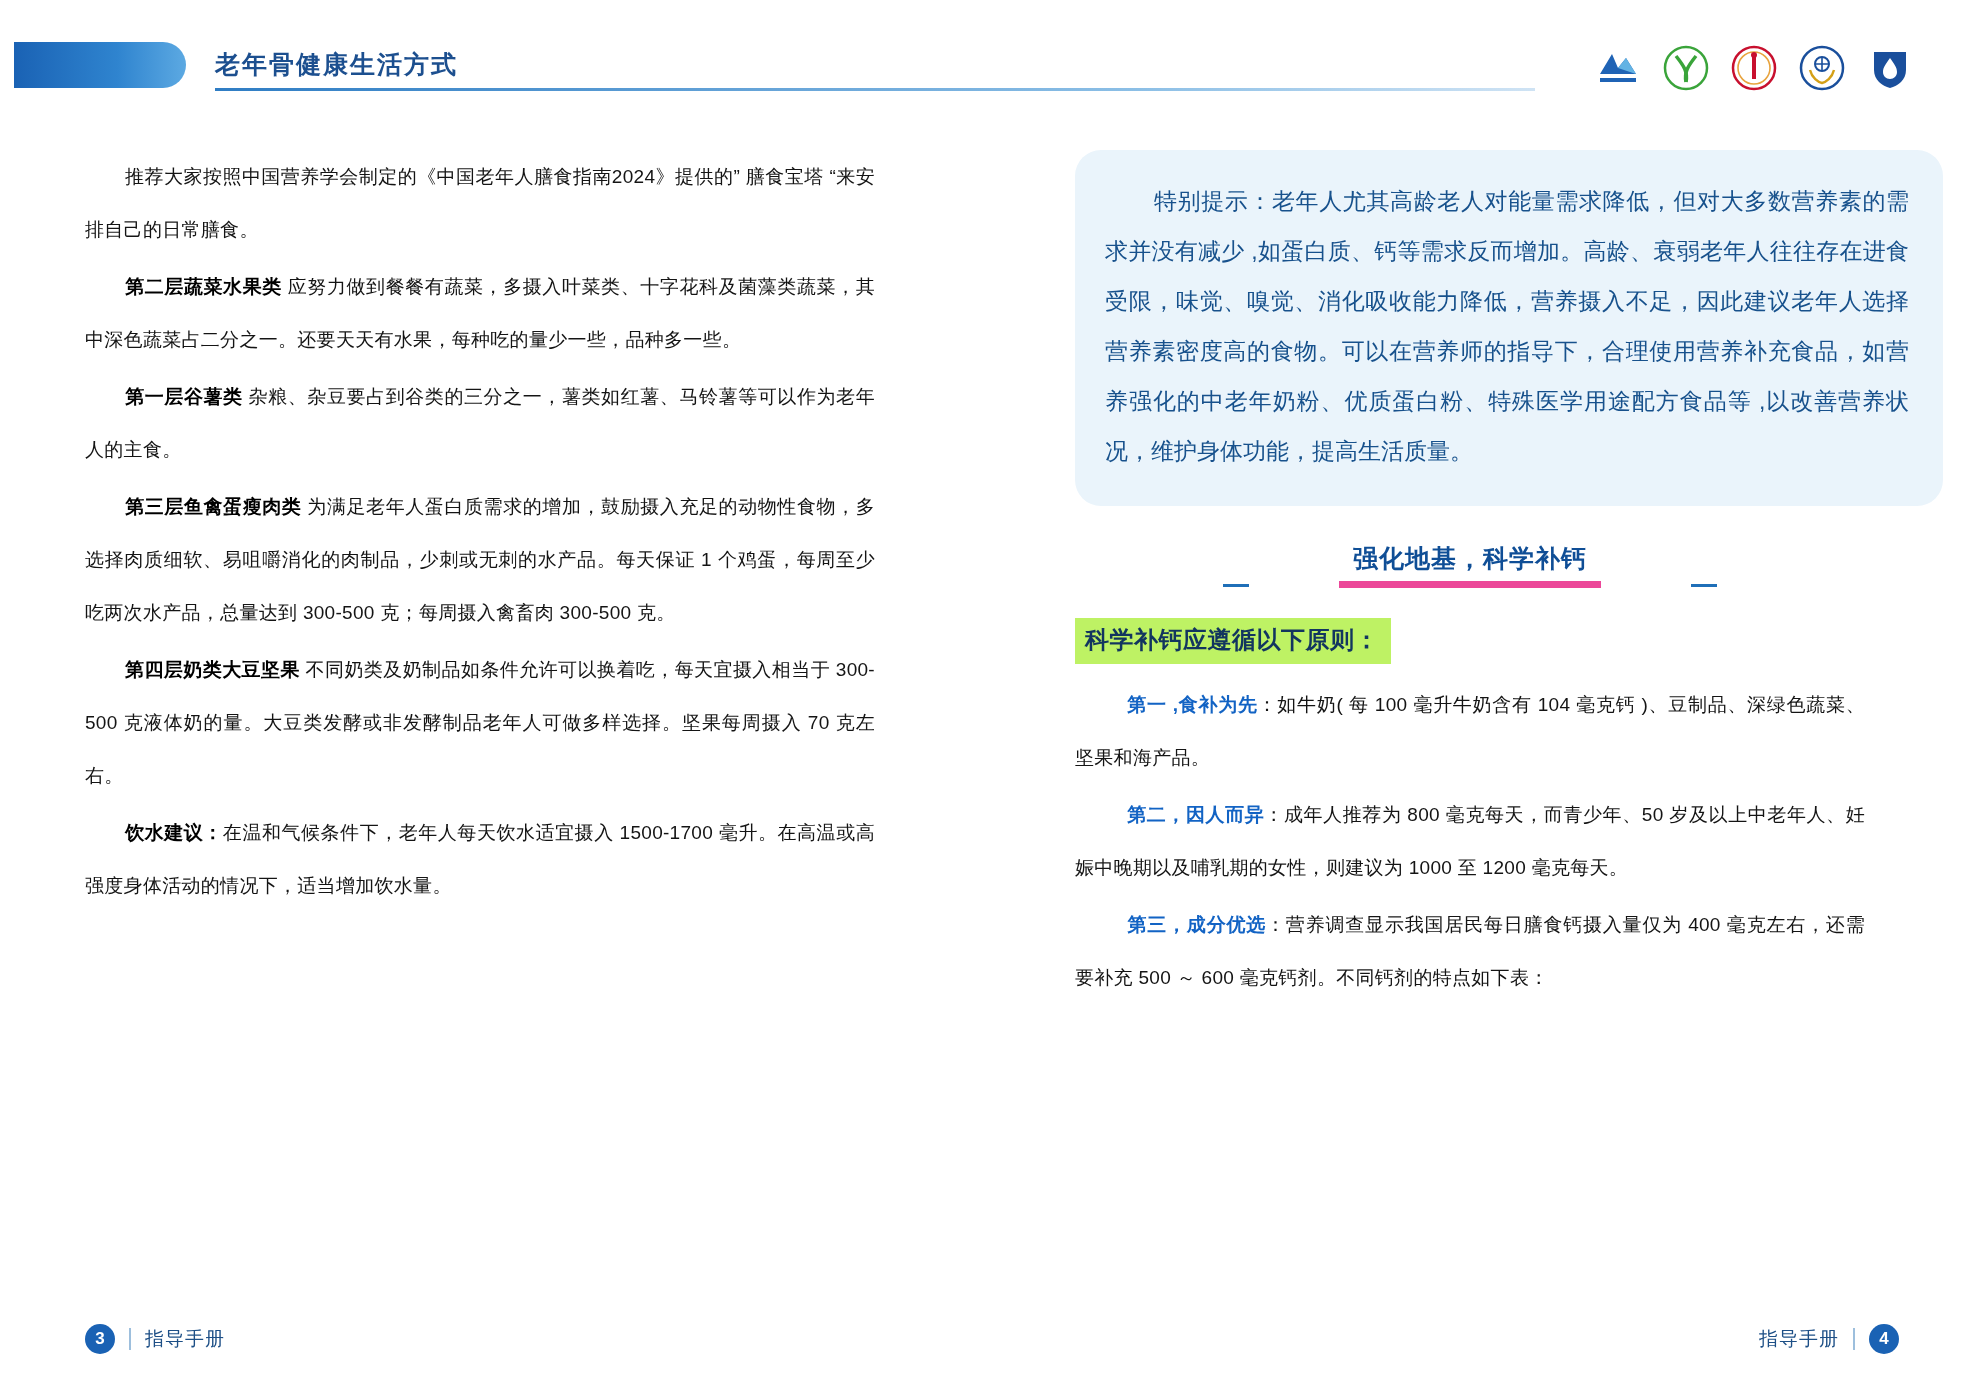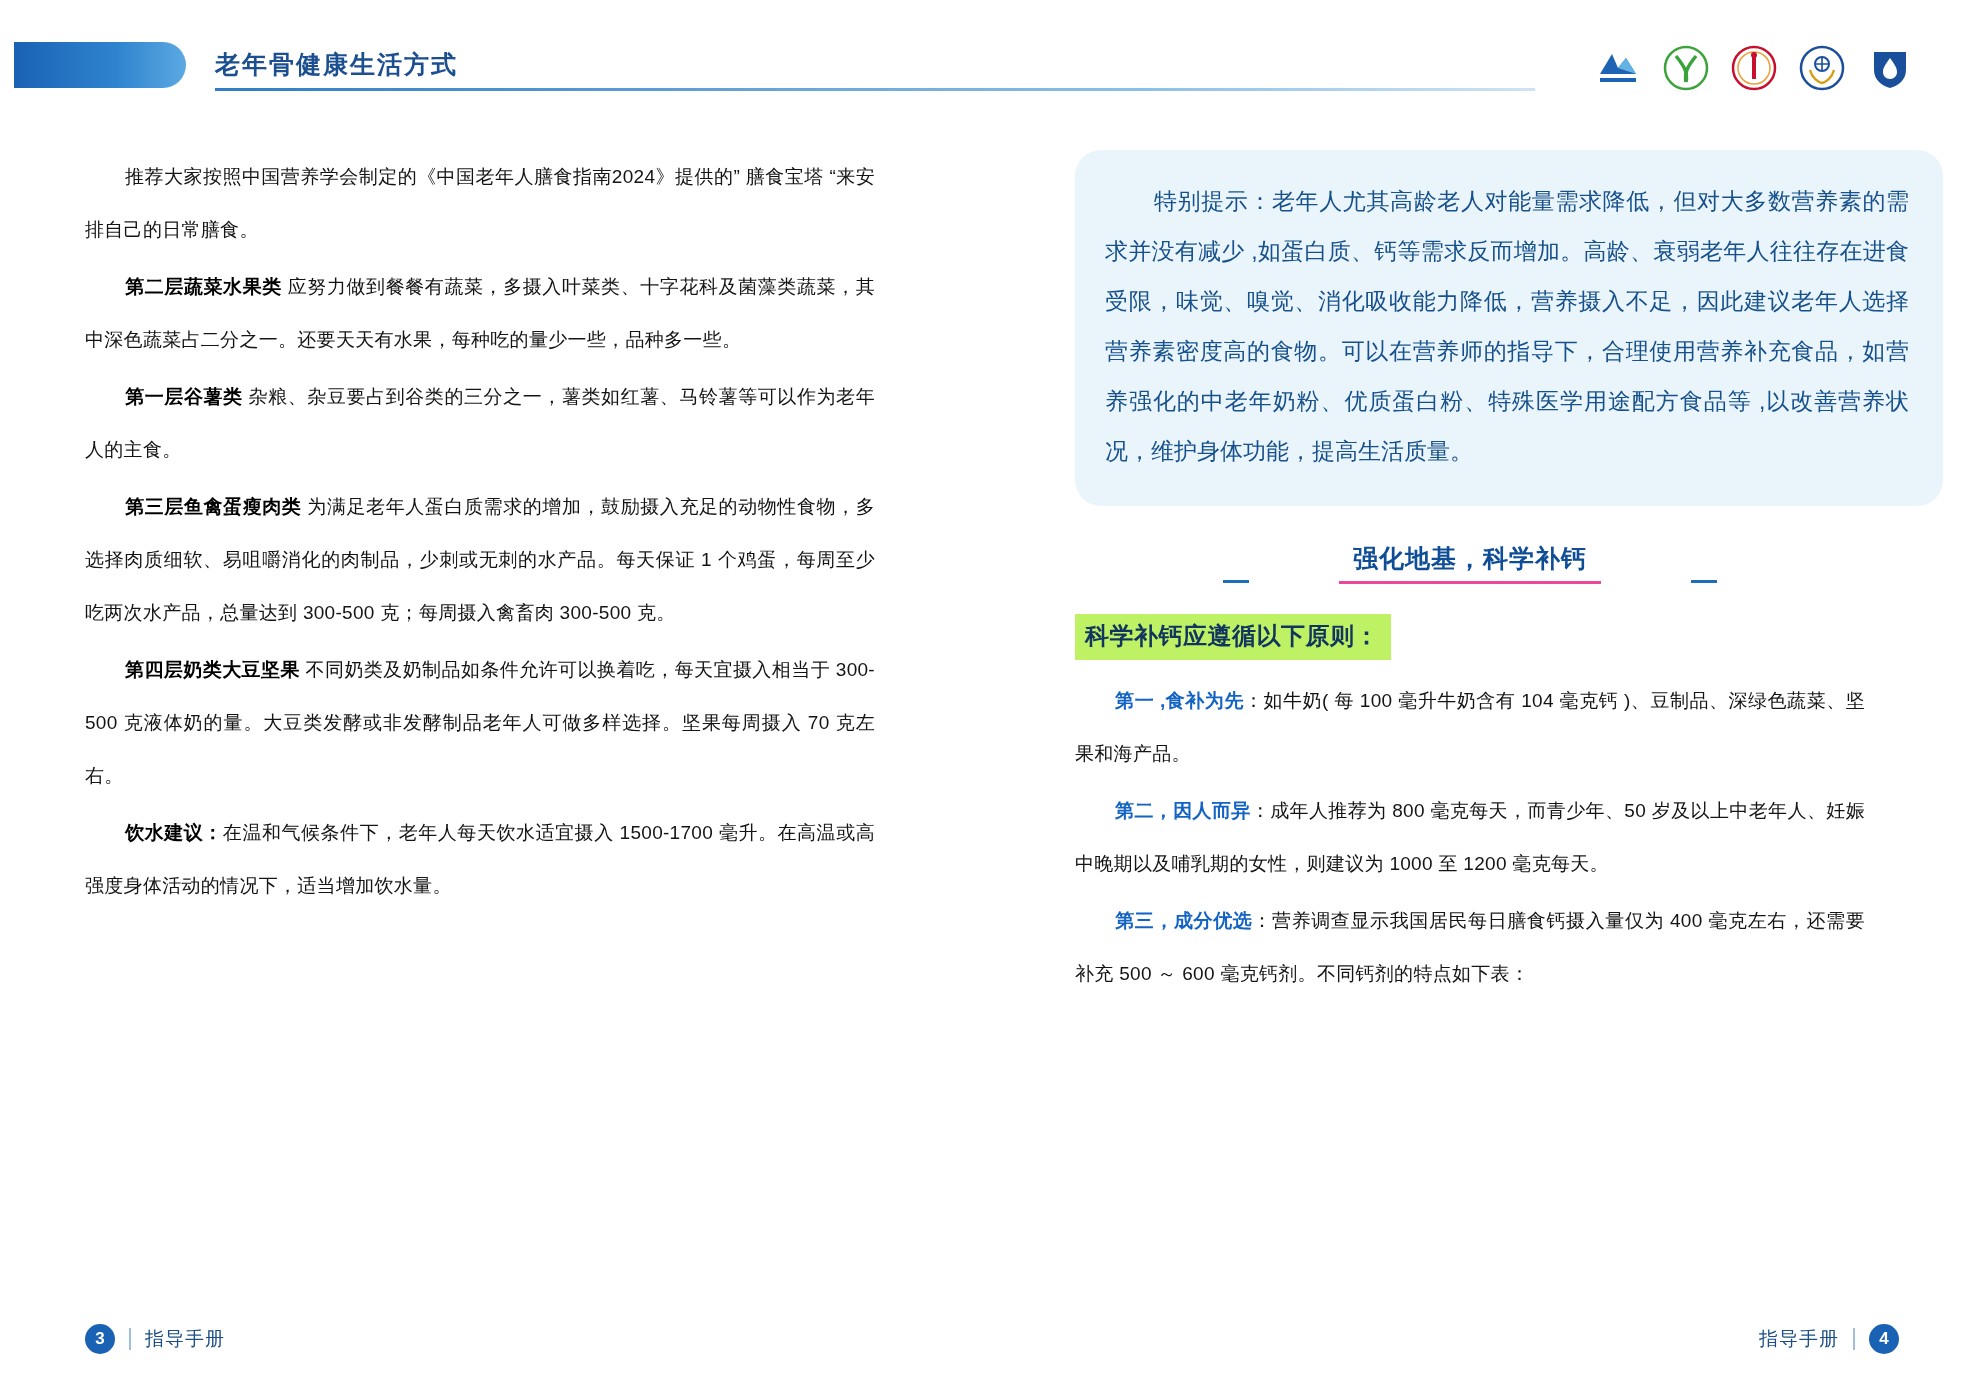--- a/index.html
+++ b/index.html
@@ -115,21 +115,21 @@
     text-align: center;
     margin: 14px 0 30px 0;
     position: relative;
   }
   .section-title {
     display: inline-block;
     font-size: 25px;
     font-weight: 700;
     color: #0f4e96;
     padding: 0 14px 6px 14px;
-    border-bottom: 3px solid #ec4899;
+    border-bottom: 7px solid #ec4899;
     letter-spacing: 1px;
   }
   .section-title::before,
   .section-title::after {
     content: "";
     position: absolute;
     bottom: 1px;
     width: 26px;
     height: 3px;
     background: #1f6fb8;
@@ -140,21 +140,21 @@
   .subhead {
     display: inline-block;
     background: #bef264;
     color: #12355f;
     font-weight: 700;
     font-size: 24px;
     padding: 6px 12px 8px 10px;
     margin-bottom: 14px;
     letter-spacing: 0.5px;
   }
-  .kw { color: #1263c4; font-weight: 700; }
+  .kw { color: #1263c4; font-weight: 700; margin-left: 12px; }
 
   
   .footer {
     position: absolute;
     bottom: 44px;
     display: flex;
     align-items: center;
     gap: 14px;
     font-size: 19px;
     color: #1d4f86;

